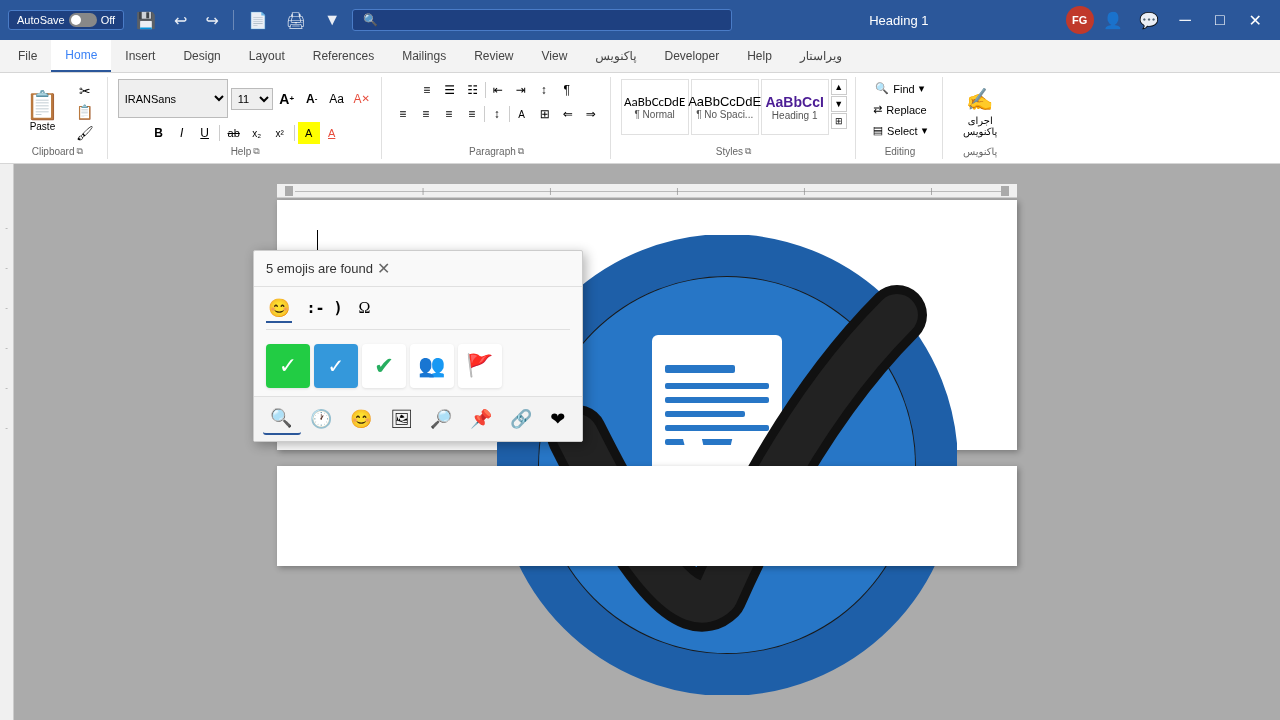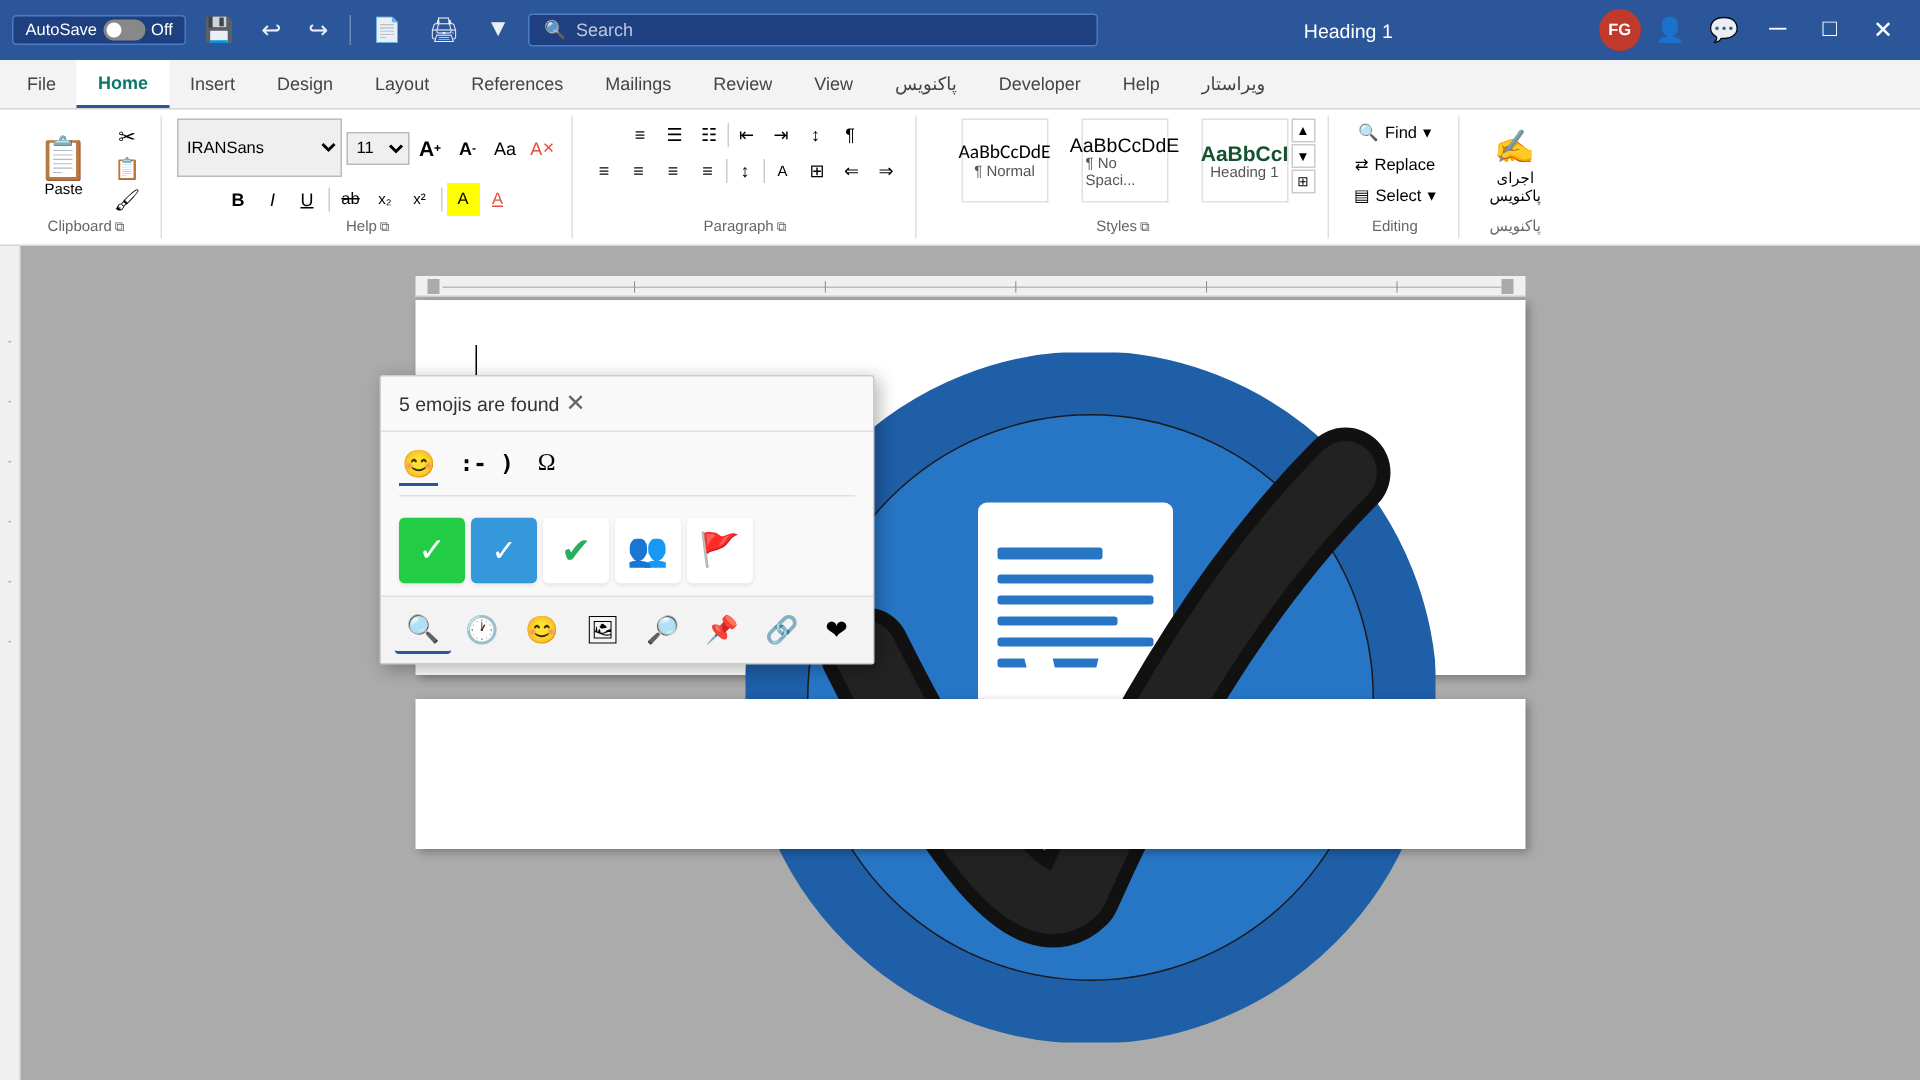--- a/index.html
+++ b/index.html
@@ -45,21 +45,21 @@
 
     
     #ribbon { background: #fff; border-bottom: 1px solid #d6d6d6; }
     .ribbon-tabs {
       display: flex; background: #f3f3f3; border-bottom: 1px solid #d6d6d6; padding: 0 4px;
     }
     .ribbon-tab {
       padding: 8px 14px; font-size: 12px; cursor: pointer; border: none; background: none;
       color: #444; position: relative;
     }
-    .ribbon-tab.active { background: #fff; color: #0f766e; font-weight: 700; border-bottom: 2px solid #2b579a; }
+    .ribbon-tab.active { background: #fff; color: #3b82f6; font-weight: 400; border-bottom: 2px solid #2b579a; }
     .ribbon-content { display: flex; align-items: stretch; padding: 4px 8px; gap: 2px; min-height: 88px; }
     .ribbon-group {
       display: flex; flex-direction: column; align-items: center; border-right: 1px solid #e0e0e0;
       padding: 2px 8px; min-width: fit-content;
     }
     .ribbon-group:last-child { border-right: none; }
     .ribbon-group-content { display: flex; align-items: center; gap: 2px; flex: 1; }
     .ribbon-group-label {
       font-size: 10px; color: #666; margin-top: 2px; text-align: center;
       display: flex; align-items: center; gap: 2px;
@@ -95,26 +95,26 @@
     .para-row { display: flex; align-items: center; gap: 1px; }
     .para-btn {
       width: 22px; height: 22px; border: 1px solid transparent; background: none;
       cursor: pointer; font-size: 12px; display: flex; align-items: center; justify-content: center;
     }
 
     
     .styles-container { display: flex; align-items: center; gap: 2px; }
     .style-item {
       display: flex; flex-direction: column; align-items: center; justify-content: center;
-      width: 58px; height: 56px; border: 1px solid #e0e0e0; cursor: pointer; padding: 2px;
-      background: #fff; font-size: 10px; color: #333; margin-left: 20px;
+      width: 68px; height: 56px; border: 1px solid #e0e0e0; cursor: pointer; padding: 2px;
+      background: #fff; font-size: 10px; color: #333;
     }
     .style-text-normal { font-size: 13px; color: #000; font-family: Calibri, sans-serif; }
     .style-text-nospace { font-size: 13px; color: #000; }
-    .style-text-h1 { font-size: 14px; color: #14532d; font-weight: 600; }
+    .style-text-h1 { font-size: 14px; color: #4c1d95; font-weight: 600; }
     .style-text-h2 { font-size: 13px; color: #2b579a; font-weight: 600; }
     .styles-scroll { display: flex; flex-direction: column; gap: 1px; }
     .styles-scroll-btn { font-size: 9px; width: 16px; height: 16px; cursor: pointer; background: none; border: 1px solid #ccc; display: flex; align-items: center; justify-content: center; }
     .editing-btn {
       display: flex; align-items: center; gap: 4px; padding: 2px 6px; cursor: pointer;
       border: 1px solid transparent; font-size: 11px; background: none;
     }
 
     
     .arabic-group { display: flex; flex-direction: column; align-items: center; border-right: none; min-width: 70px; }
@@ -212,21 +212,20 @@
   <button class="title-icon-btn">💾</button>
   <button class="title-icon-btn">↩</button>
   <button class="title-icon-btn">↪</button>
   <div class="title-separator"></div>
   <button class="title-icon-btn">📄</button>
   <button class="title-icon-btn">🖨</button>
   <button class="title-icon-btn">▼</button>
 
   <div class="search-box">
     <span>🔍</span>
-    <input type="text" placeholder="Search" style="">
   </div>
 
   <span class="doc-title">Heading 1</span>
 
   <div class="title-right">
     <div class="user-avatar">
       <span>FG</span>
     </div>
     <button class="title-icon-btn">👤</button>
     <button class="title-icon-btn">💬</button>

